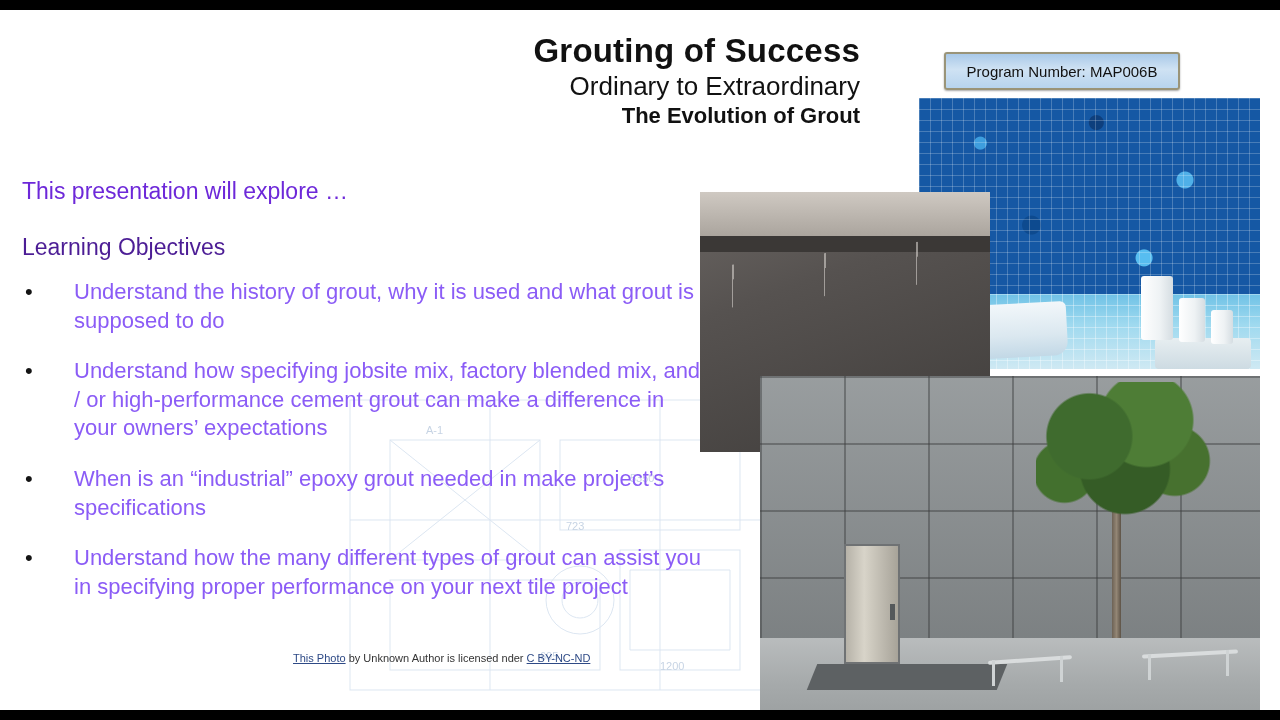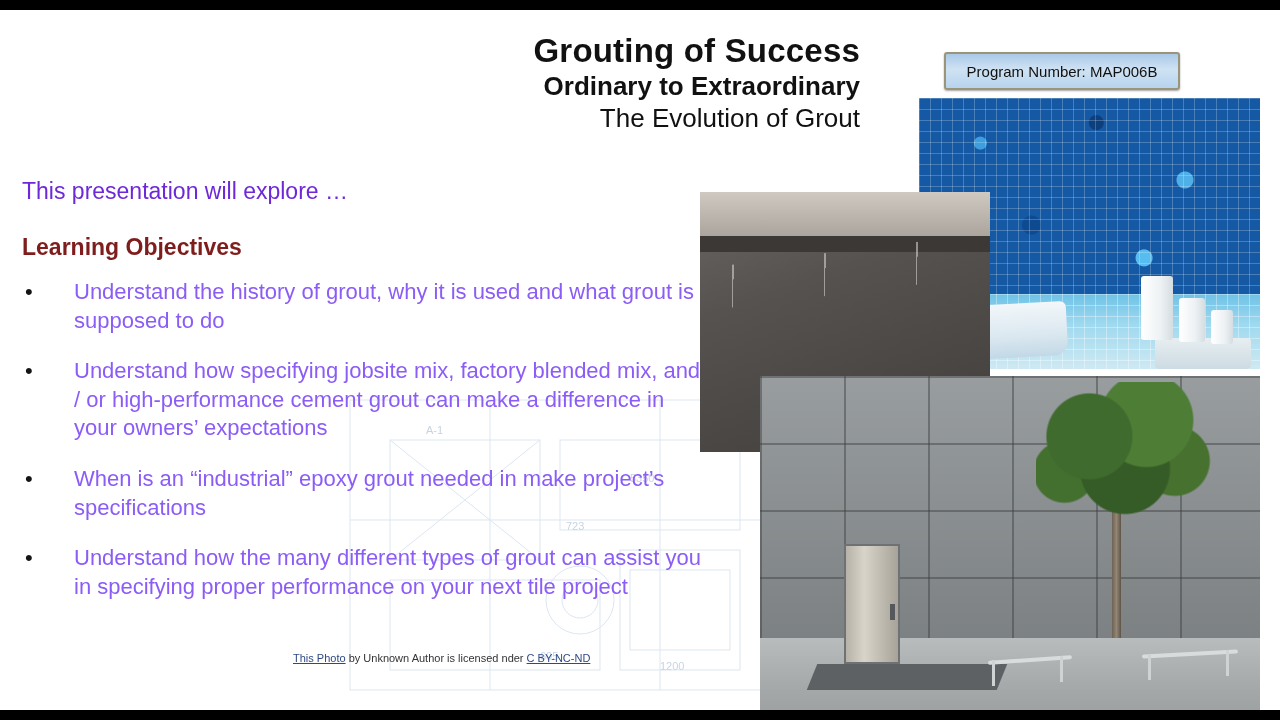--- a/index.html
+++ b/index.html
@@ -52,44 +52,44 @@
     color: #111111;
   }
   .title-main {
     font-size: 33px;
     font-weight: bold;
     line-height: 1.18;
     letter-spacing: 0.2px;
   }
   .title-sub1 {
     font-size: 26px;
+    font-weight: normal;
+    line-height: 1.22;
+  }
+  .title-sub2 {
+    font-size: 22px;
     font-weight: bold;
-    line-height: 1.22;
-  }
-  .title-sub2 {
-    font-size: 26px;
-    font-weight: normal;
     line-height: 1.22;
   }
 
   
   .intro-line {
     position: absolute;
     left: 22px;
     top: 168px;
     font-size: 23px;
     color: #6d28d9;
   }
   .objectives-heading {
     position: absolute;
     left: 22px;
     top: 224px;
     font-size: 23px;
-    font-weight: bold;
-    color: #7f1d1d;
+    font-weight: normal;
+    color: #4c1d95;
   }
   .bullets {
     position: absolute;
     left: 22px;
     top: 268px;
     width: 690px;
   }
   .bullet {
     position: relative;
     display: flex;

